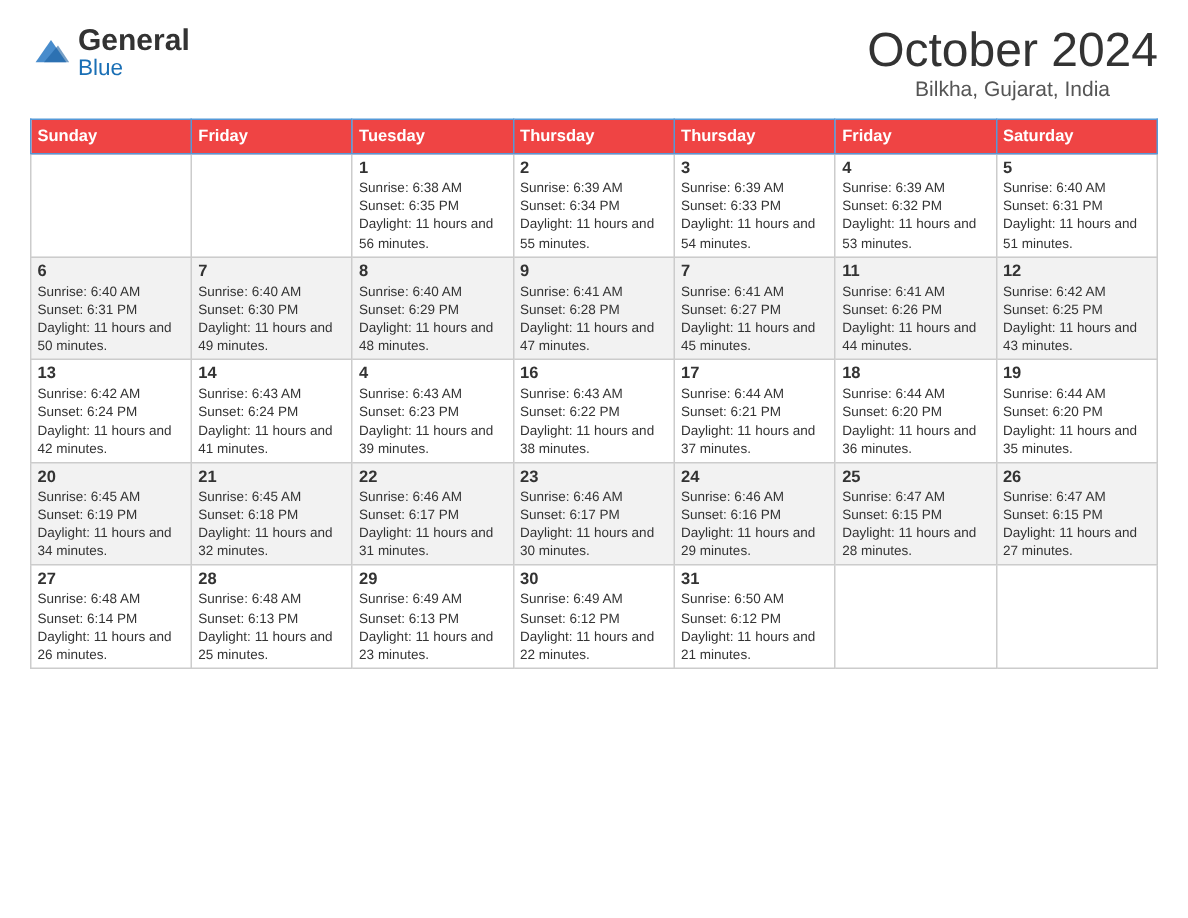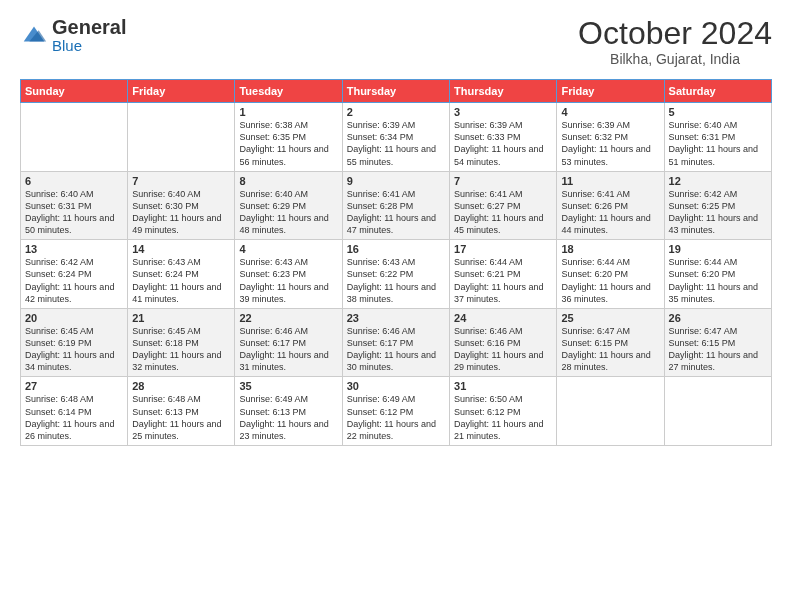--- a/index.html
+++ b/index.html
@@ -253,21 +253,21 @@
         <tr>
           <td>
             <span class="day-num">27</span>
             <div class="day-info">Sunrise: 6:48 AM<br>Sunset: 6:14 PM<br>Daylight: 11 hours and 26 minutes.</div>
           </td>
           <td>
             <span class="day-num">28</span>
             <div class="day-info">Sunrise: 6:48 AM<br>Sunset: 6:13 PM<br>Daylight: 11 hours and 25 minutes.</div>
           </td>
           <td>
-            <span class="day-num">35</span>
+            <span class="day-num">29</span>
             <div class="day-info">Sunrise: 6:49 AM<br>Sunset: 6:13 PM<br>Daylight: 11 hours and 23 minutes.</div>
           </td>
           <td>
             <span class="day-num">30</span>
             <div class="day-info">Sunrise: 6:49 AM<br>Sunset: 6:12 PM<br>Daylight: 11 hours and 22 minutes.</div>
           </td>
           <td>
             <span class="day-num">31</span>
             <div class="day-info">Sunrise: 6:50 AM<br>Sunset: 6:12 PM<br>Daylight: 11 hours and 21 minutes.</div>
           </td>

